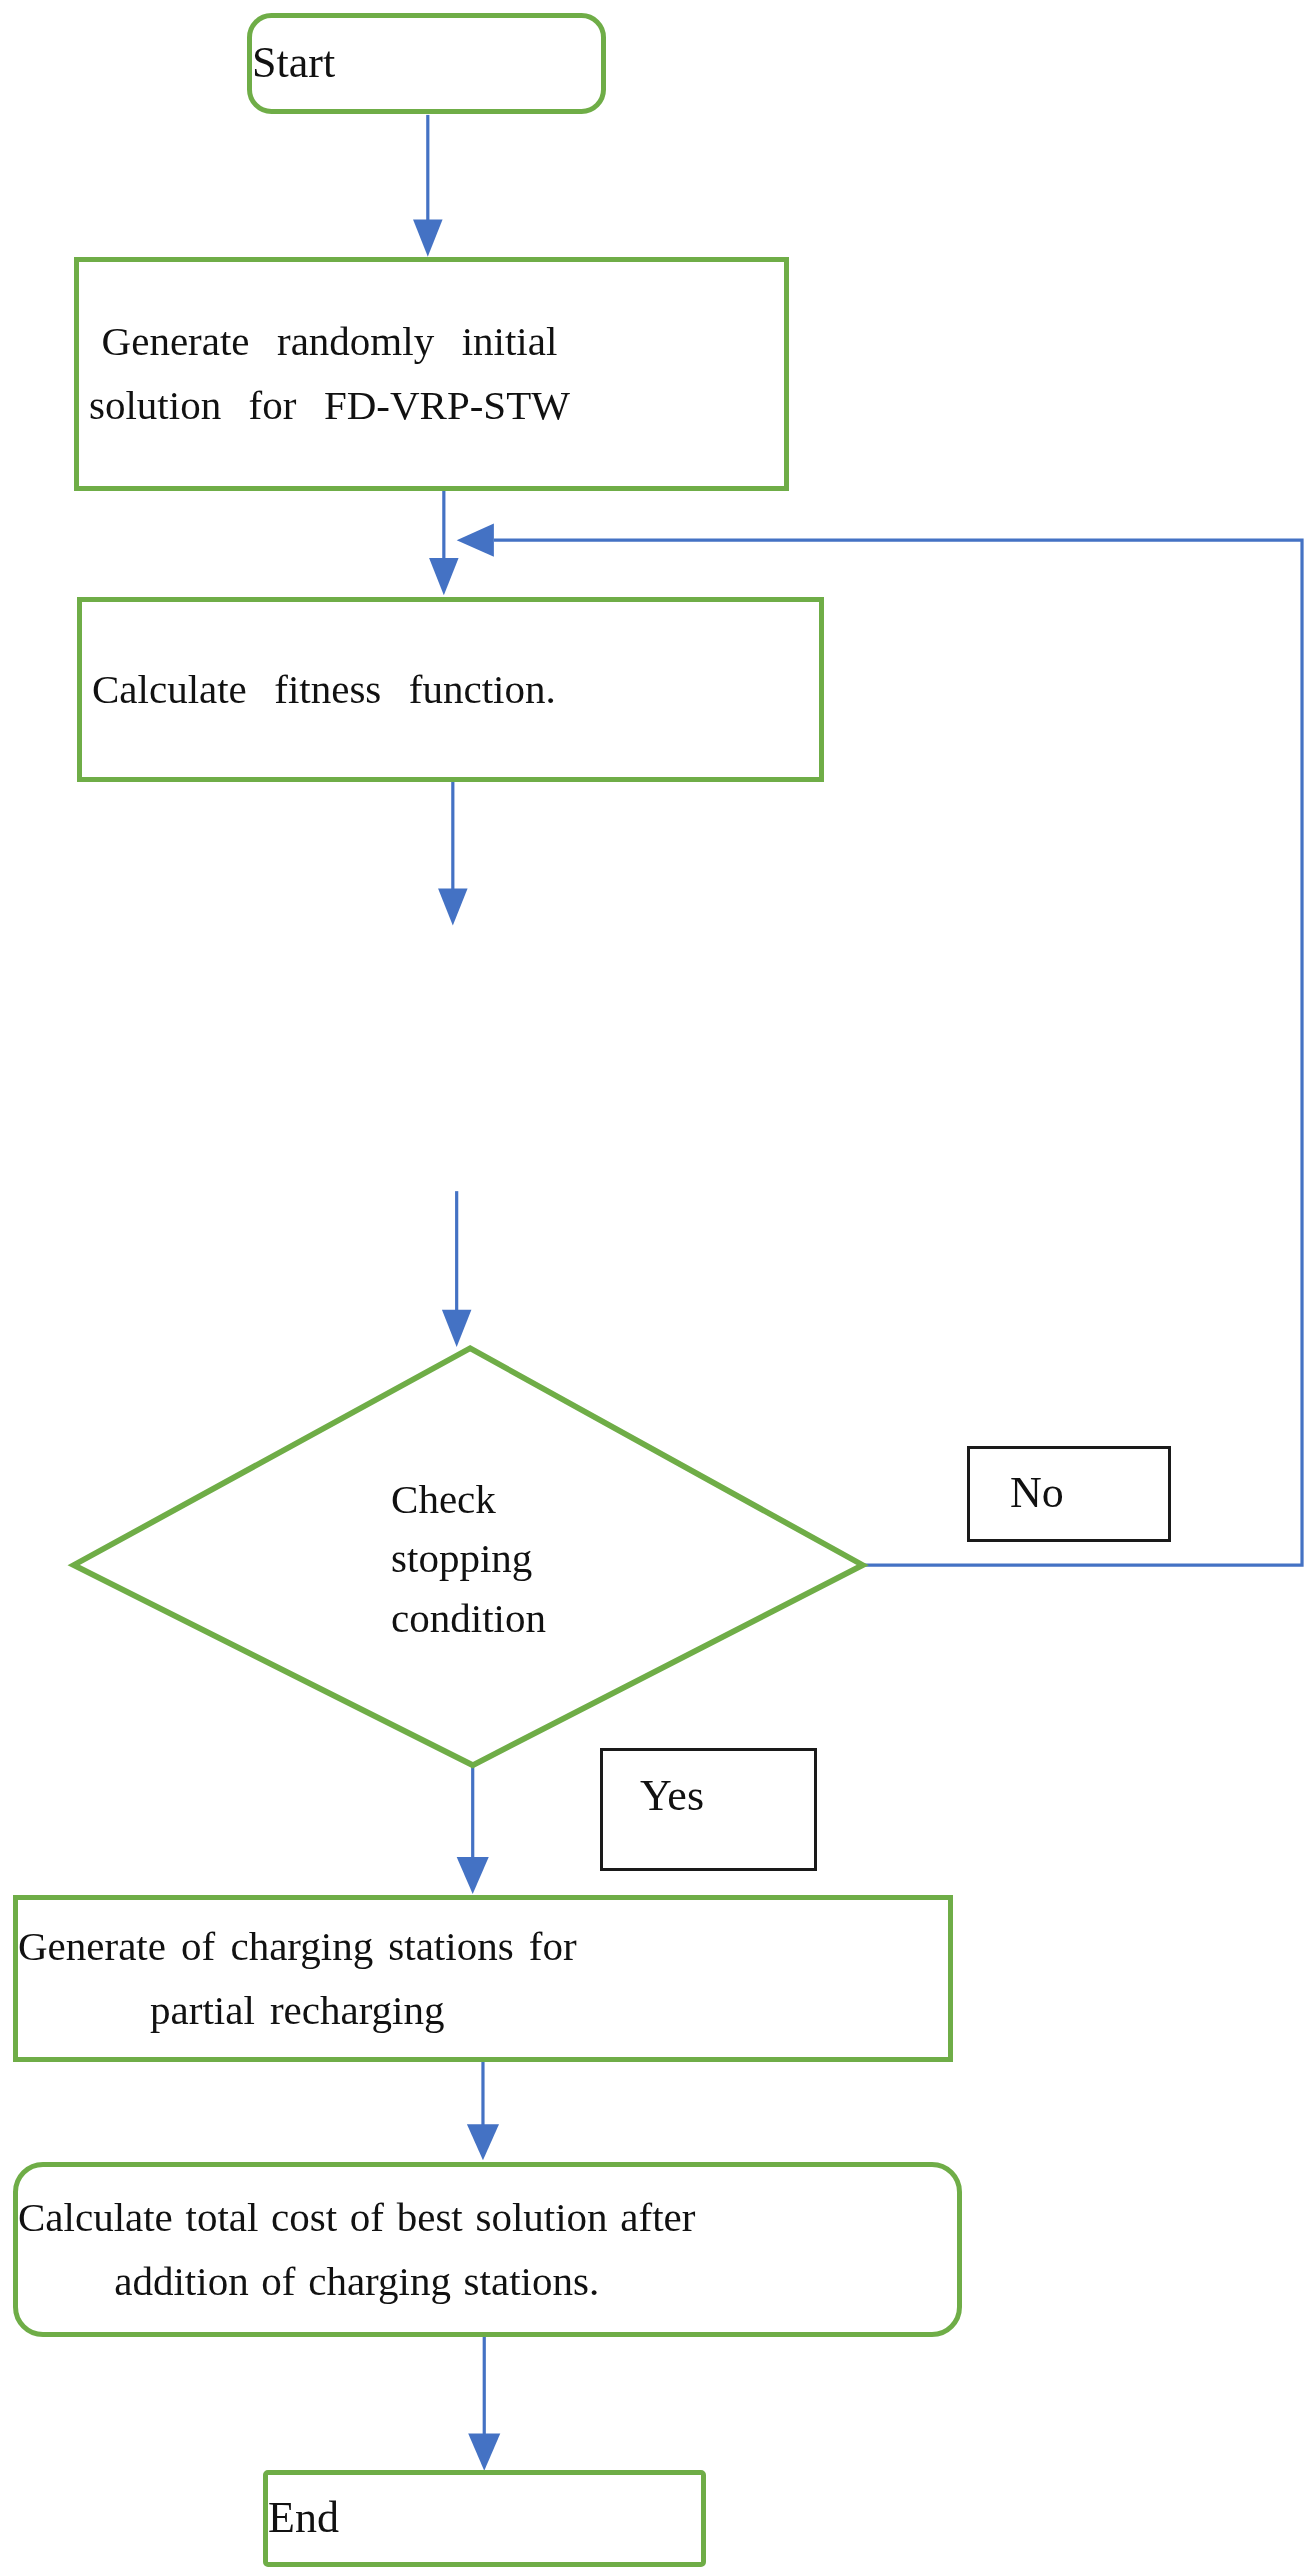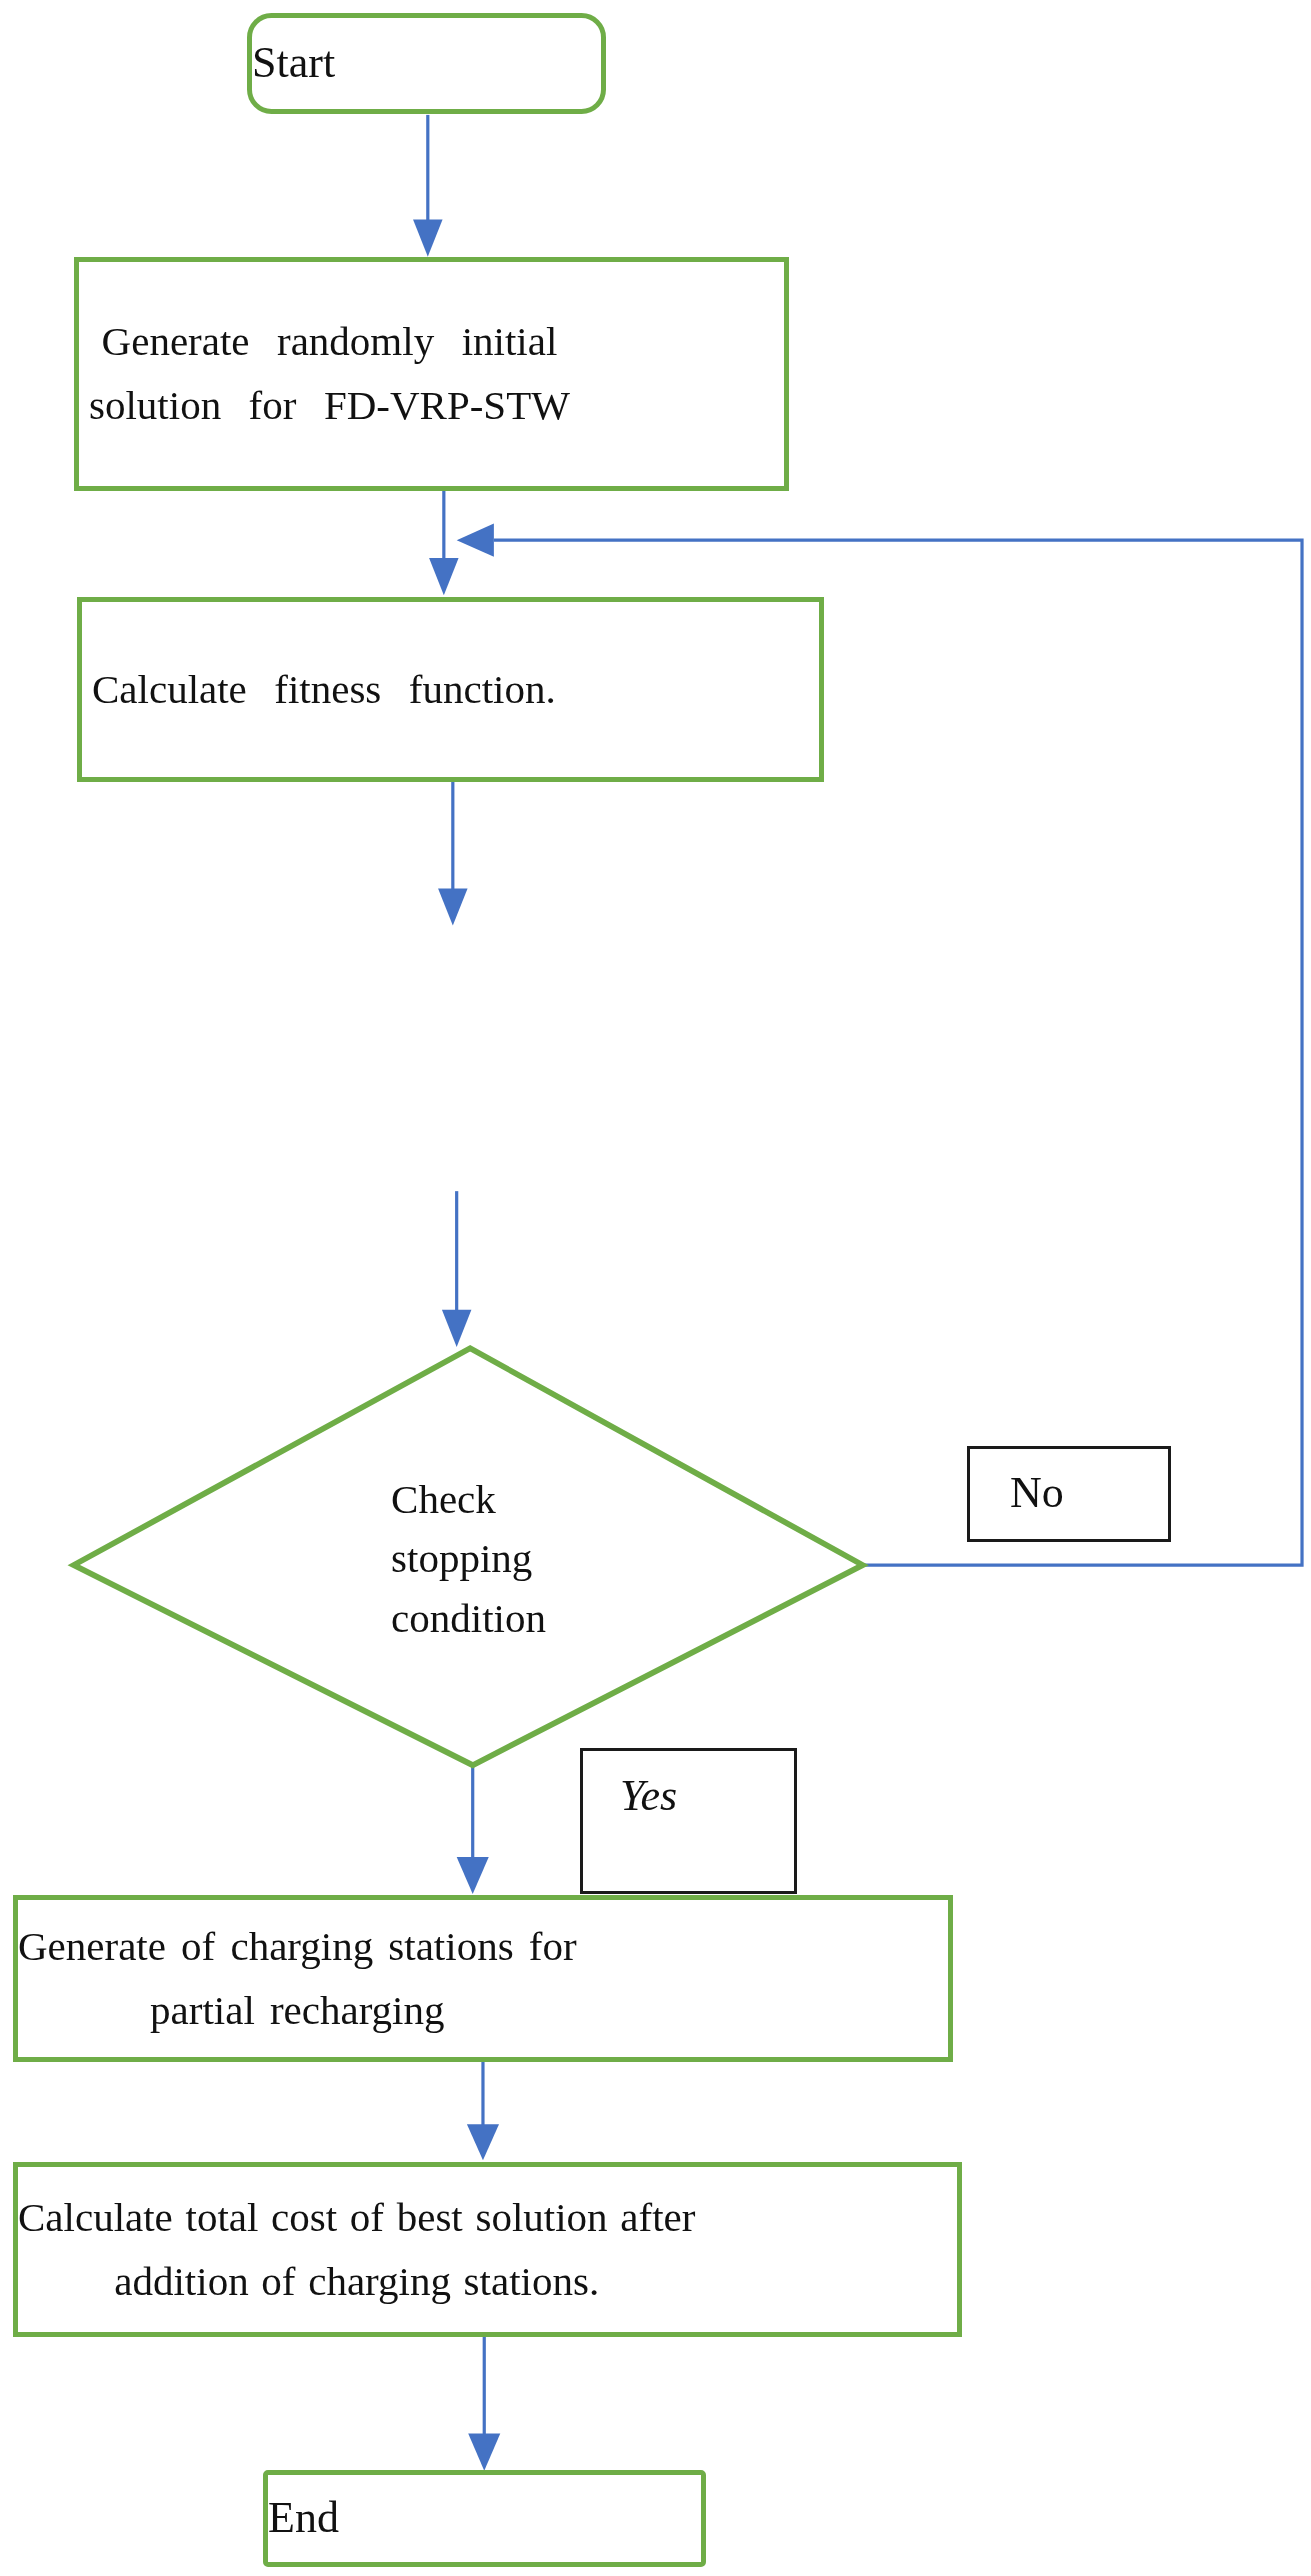--- a/index.html
+++ b/index.html
@@ -116,30 +116,30 @@
   <div class="diamond-text" style="left:228px; top:1421px; width:481px; height:276px;">
     <span>Check
 stopping
 condition</span>
   </div>
 
   <div class="edge-label black-border" style="left:967px; top:1446px; width:204px; height:96px; padding:18px 0 0 40px;">
     <span>No</span>
   </div>
 
-  <div class="edge-label black-border" style="left:580px; top:1748px; width:217px; height:146px; padding:19px 0 0 37px;font-style:italic;">
+  <div class="edge-label black-border" style="left:600px; top:1748px; width:217px; height:123px; padding:19px 0 0 37px;">
     <span>Yes</span>
   </div>
 
   <div class="node green-border mid-words" style="left:13px; top:1895px; width:940px; height:167px;">
     <span>Generate of charging stations for
 partial recharging</span>
   </div>
 
-  <div class="node green-border" style="left:13px; top:2162px; width:949px; height:175px; border-width:5.1px; word-spacing:0.06em;">
+  <div class="node green-border" style="left:13px; top:2162px; width:949px; height:175px; border-width:5.1px; word-spacing:0.06em;border-radius:30px;">
     <span>Calculate total cost of best solution after
 addition of charging stations.</span>
   </div>
 
   <div class="node green-border terminator" style="left:263px; top:2470px; width:443px; height:97px; border-radius:5px;">
     <span>End</span>
   </div>
 
 </div>
 

